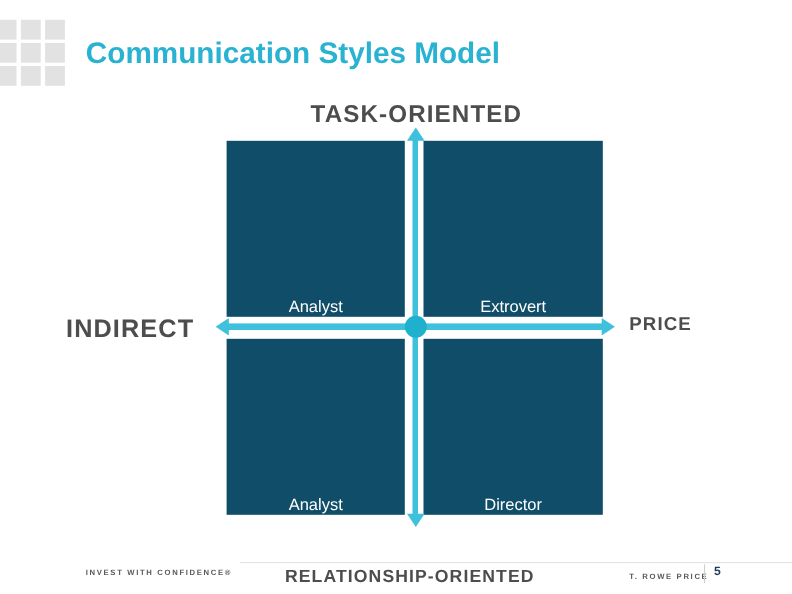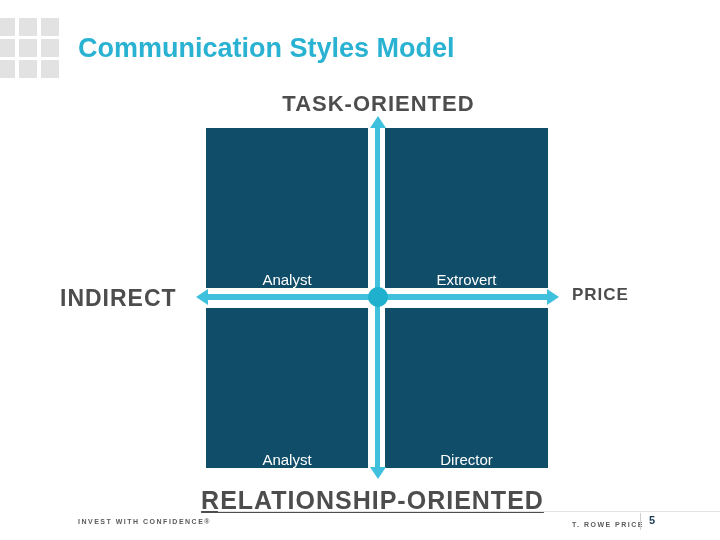--- a/index.html
+++ b/index.html
@@ -16,22 +16,22 @@
     column-gap:4px;row-gap:3px;}
   .logo-grid span{background:var(--logo-square);display:block;}
 
   
   .title{position:absolute;left:78px;top:33px;font-size:27px;font-weight:bold;
     color:var(--title);letter-spacing:0px;white-space:nowrap;}
 
   
   .axis-top{position:absolute;left:206px;top:91px;width:345px;text-align:center;
     font-size:22px;font-weight:bold;color:var(--axis-label);letter-spacing:1px;}
-  .axis-bottom{position:absolute;left:200px;top:486px;width:345px;text-align:center;
-    font-size:25px;font-weight:bold;color:var(--axis-label);letter-spacing:1px;text-decoration:underline;}
+  .axis-bottom{position:absolute;left:200px;top:516px;width:345px;text-align:center;
+    font-size:16px;font-weight:bold;color:var(--axis-label);letter-spacing:1px;}
   .axis-left{position:absolute;left:60px;top:285px;font-size:23px;font-weight:bold;
     color:var(--axis-label);letter-spacing:1px;}
   .axis-right{position:absolute;left:572px;top:285px;font-size:17px;font-weight:bold;
     color:var(--axis-label);letter-spacing:1px;}
 
   
   .quadrant{position:absolute;background:var(--quadrant-bg);display:flex;
     align-items:flex-end;justify-content:center;color:var(--quadrant-text);font-size:15px;}
   .q-tl{left:206px;top:128px;width:162px;height:160px;}
   .q-tr{left:385px;top:128px;width:163px;height:160px;}

